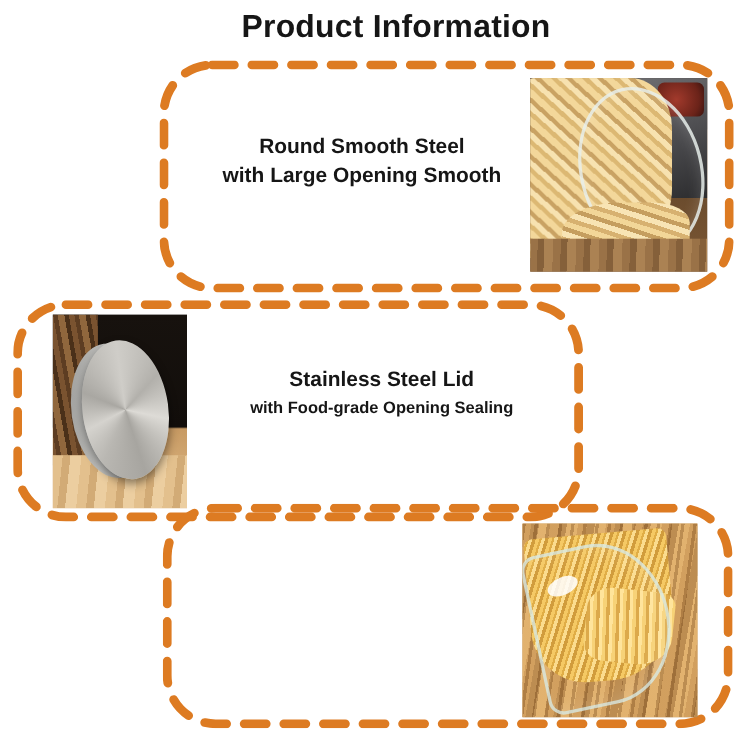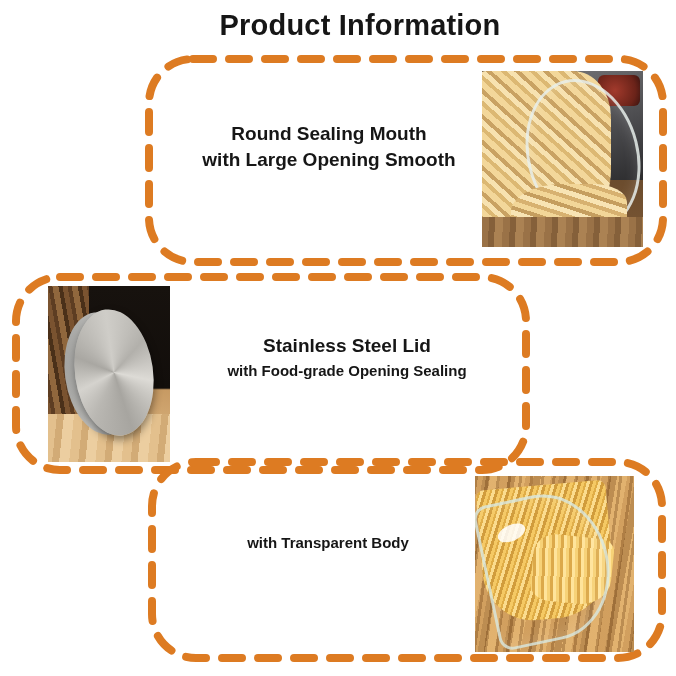--- a/index.html
+++ b/index.html
@@ -307,21 +307,21 @@
 <div id="infographic">
 
   <div class="page-title">Product Information</div>
 
   <div class="card" id="card-1">
     <svg class="card-frame" viewBox="0 0 522 211" preserveAspectRatio="none">
       <rect x="4" y="4" width="514" height="203" rx="44" ry="44" stroke="#DD7B22" stroke-width="8" stroke-dasharray="20 16"></rect>
     </svg>
 
     <div class="card-text">
-      <div class="headline">Round Sealing Mouth</div>
+      <div class="headline">Round Smooth Steel</div>
       <div class="headline">with Large Opening Smooth</div>
     </div>
 
     <div class="card-photo photo photo-pasta-spiral">
       <div class="bg-right photo-layer" style="left:auto;bottom:auto;"></div>
       <div class="bg-berry"></div>
       <div class="pasta-mass"></div>
       <div class="jar-rim"></div>
       <div class="pasta-spill"></div>
       <div class="board"></div>
@@ -345,21 +345,20 @@
       <div class="subline">with Food-grade Opening Sealing</div>
     </div>
   </div>
 
   <div class="card" id="card-3">
     <svg class="card-frame" viewBox="0 0 518 204" preserveAspectRatio="none">
       <rect x="4" y="4" width="510" height="196" rx="44" ry="44" stroke="#DD7B22" stroke-width="8" stroke-dasharray="20 16"></rect>
     </svg>
 
     <div class="card-text">
-      <div class="subline">with Transparent Body</div>
     </div>
 
     <div class="card-photo photo photo-pasta-long">
       <div class="wood-grain"></div>
       <div class="noodles"></div>
       <div class="noodle-ends"></div>
       <div class="jar-glass"></div>
       <div class="highlight"></div>
     </div>
   </div>

